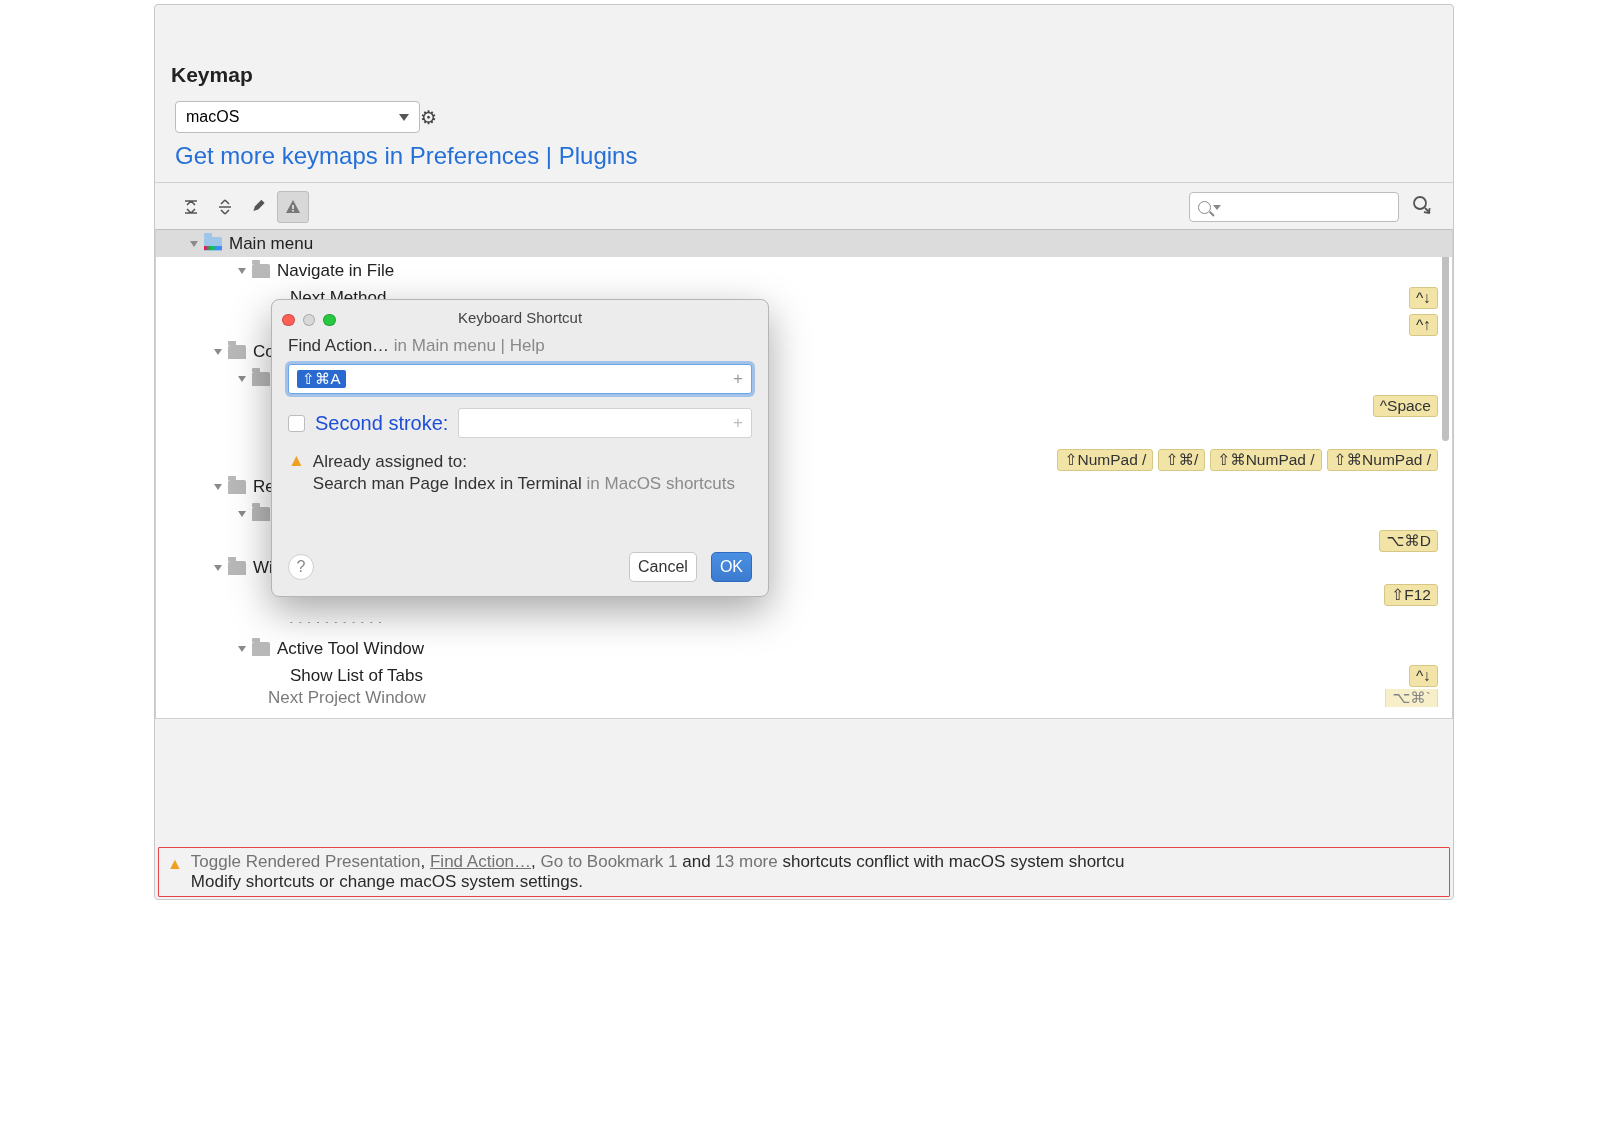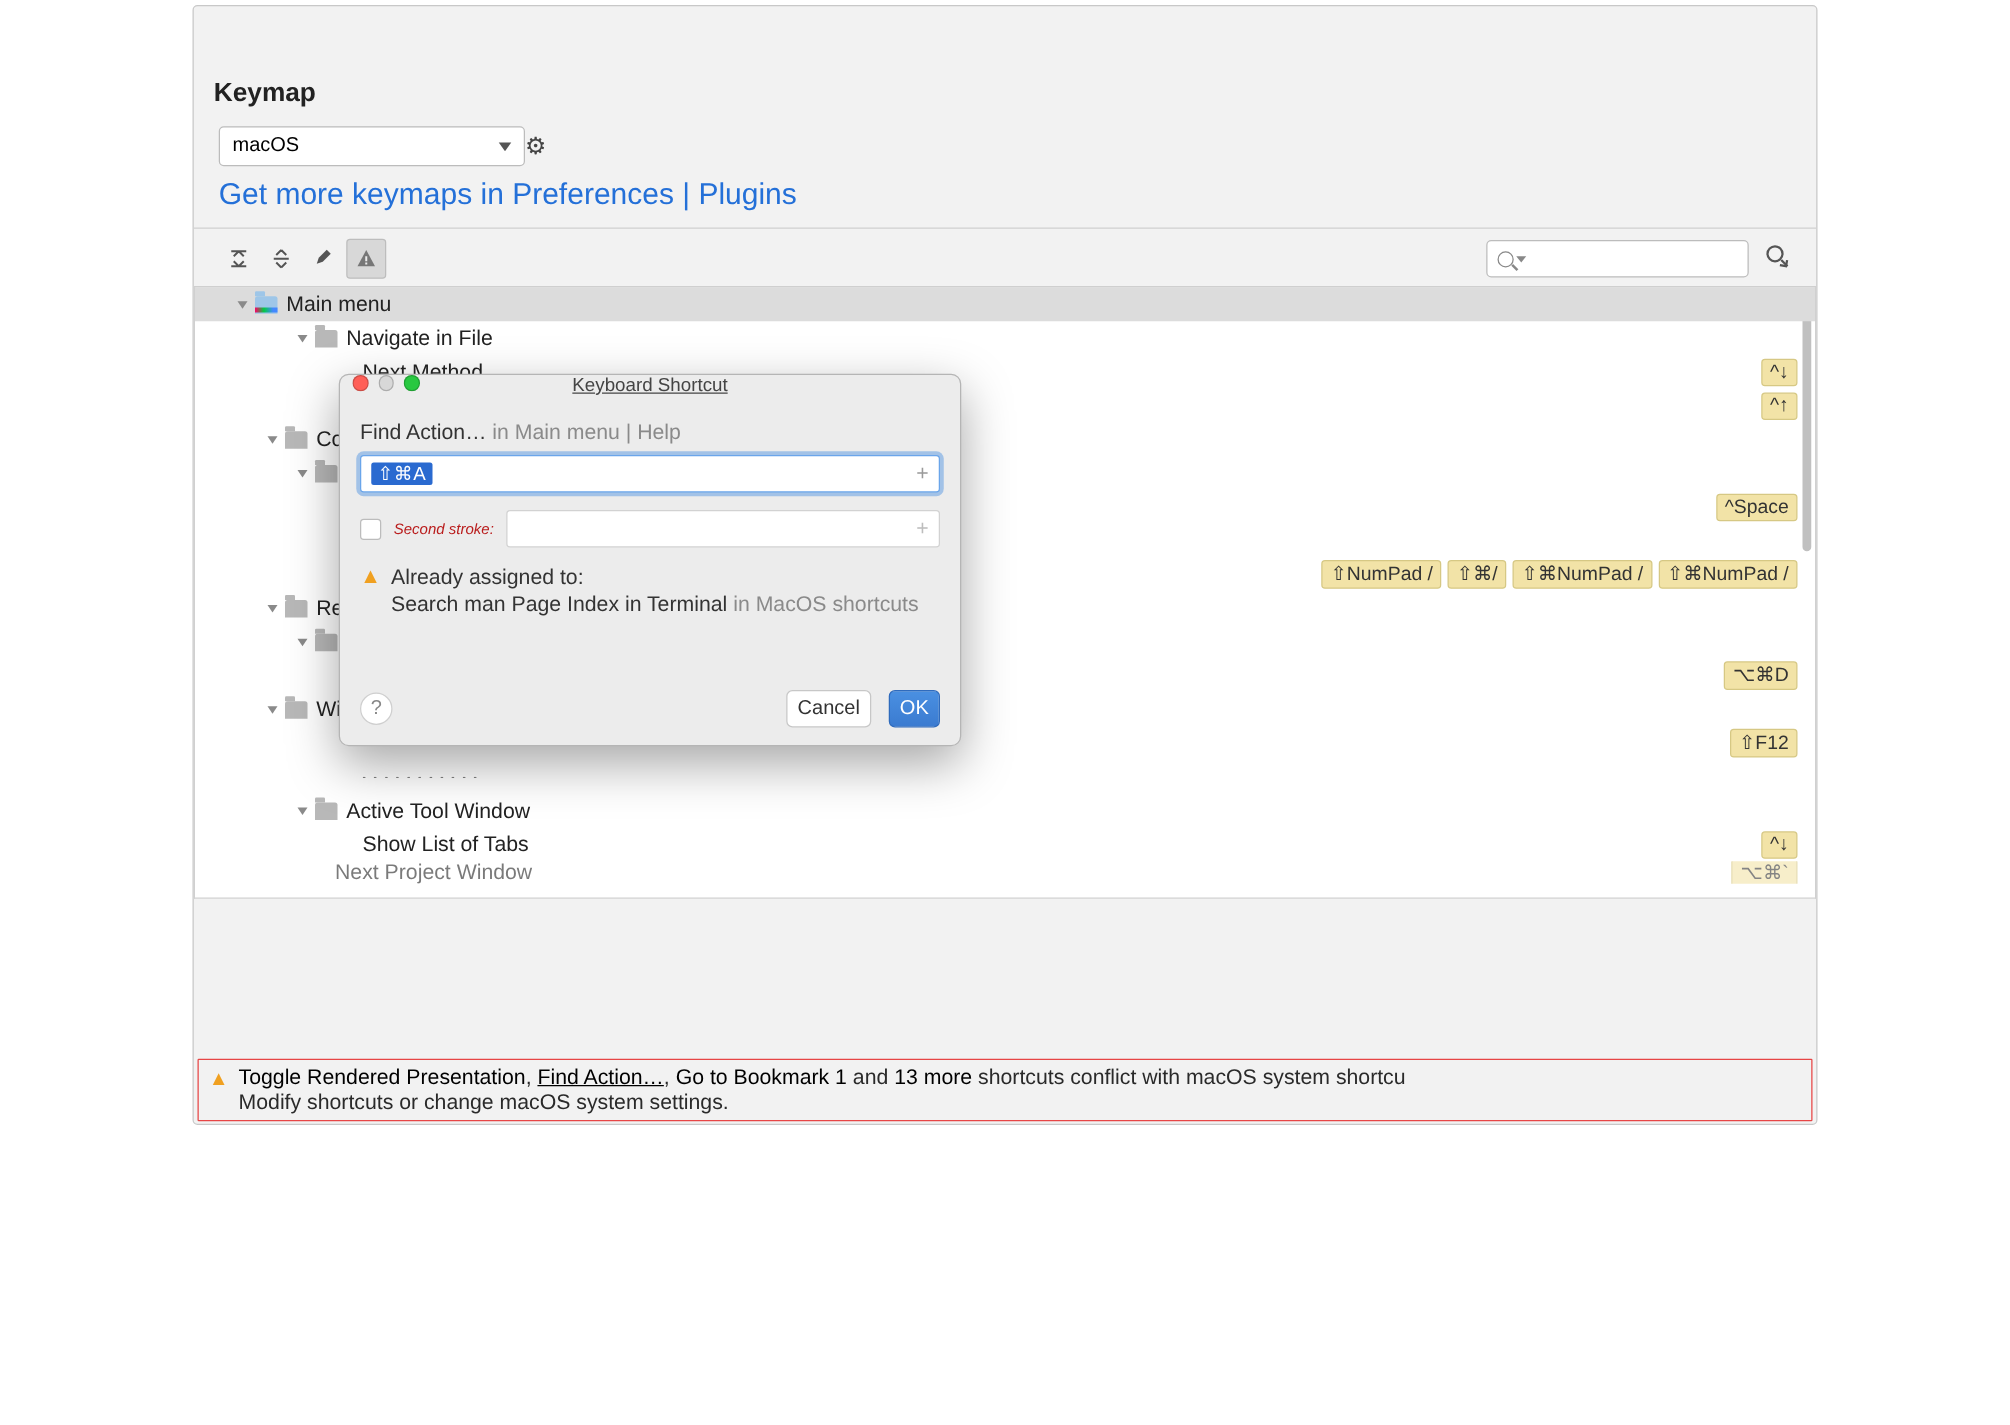--- a/index.html
+++ b/index.html
@@ -52,21 +52,21 @@
   .ind1 {padding-left:34px;} .ind2{padding-left:58px;} .ind3{padding-left:82px;} .ind5{padding-left:134px;}
   .dotted { font-size:8px; letter-spacing:2px; color:#555; }
 
   
   .dialog {
     position:absolute; left:116px; top:294px; width:498px; height:298px;
     background:#ececec; border:1px solid #b5b5b5; border-radius:8px;
     box-shadow:0 14px 40px rgba(0,0,0,.35);
     display:flex; flex-direction:column;
   }
-  .dlg-titlebar { height:26px; display:flex; align-items:flex-start; justify-content:center; position:relative; font-size:15px; color:#444;text-decoration:underline;}
+  .dlg-titlebar { height:26px; display:flex; align-items:flex-end; justify-content:center; position:relative; font-size:15px; color:#444;}
   .traffic { position:absolute; left:10px; display:flex; gap:8px;}
   .dot { width:12.5px;height:12.5px;border-radius:50%; border:.5px solid rgba(0,0,0,.2);}
   .dot.red{background:#ff5f57;} .dot.gray{background:#d8d8d8;} .dot.green{background:#28c840;}
   .dlg-body { padding:10px 16px; flex:1; }
   .dlg-path { font-size:17px; color:#333; margin-bottom:8px;}
   .dlg-path .muted { color:#8a8a8a; }
   .field {
     display:flex; align-items:center; background:#fff; border:1px solid #bcbcbc; border-radius:3px;
     height:30px; padding:0 8px; position:relative;
   }
@@ -87,21 +87,21 @@
   .btn.ok { background:linear-gradient(#4a90e2,#3b7bd0); color:#fff; border:1px solid #2f6bbd;}
 
   
   .notice {
     position:absolute; left:3px; right:3px; bottom:2px; height:50px;
     border:1.6px solid #e74545; border-radius:1px; background:#f2f2f2;
     display:flex; align-items:flex-start; gap:8px; padding:4px 8px;
     font-size:17px; color:#2a2a2a; overflow:hidden;
   }
   .notice .warn-ico2 { color:#f0a020; font-size:16px; margin-top:3px;}
-  .notice a { color:#000000; text-decoration:none; }
+  .notice a { color:#737373; text-decoration:none; }
   .notice a.u { text-decoration:underline; }
 </style>
 </head>
 <body>
 
 <div class="page">
   <div class="title">Keymap</div>
 
   <div class="row">
     <div class="select">
@@ -268,21 +268,21 @@
     <div class="dlg-body">
       <div class="dlg-path">
         <span>Find Action…</span><span class="muted"> in Main menu | Help</span>
       </div>
       <div class="field focus">
         <span class="val">⇧⌘A</span>
         <span class="plus">+</span>
       </div>
       <div class="stroke-row">
         <span class="chk"></span>
-        <span style="font-size:12px;color:#b91c1c;font-style:italic;">Second stroke:</span>
+        <span style="font-size:20px;color:#1d4ed8;">Second stroke:</span>
         <div class="sfield">
             <span class="plus">+</span>
           </div>
       </div>
       <div class="warn-row">
         <span class="warn-ico">▲</span>
         <div>
           <div>Already assigned to:</div>
           <div style="margin-top:2px;"><span>Search man Page Index in Terminal</span><span class="muted"> in MacOS shortcuts</span></div>
         </div>

